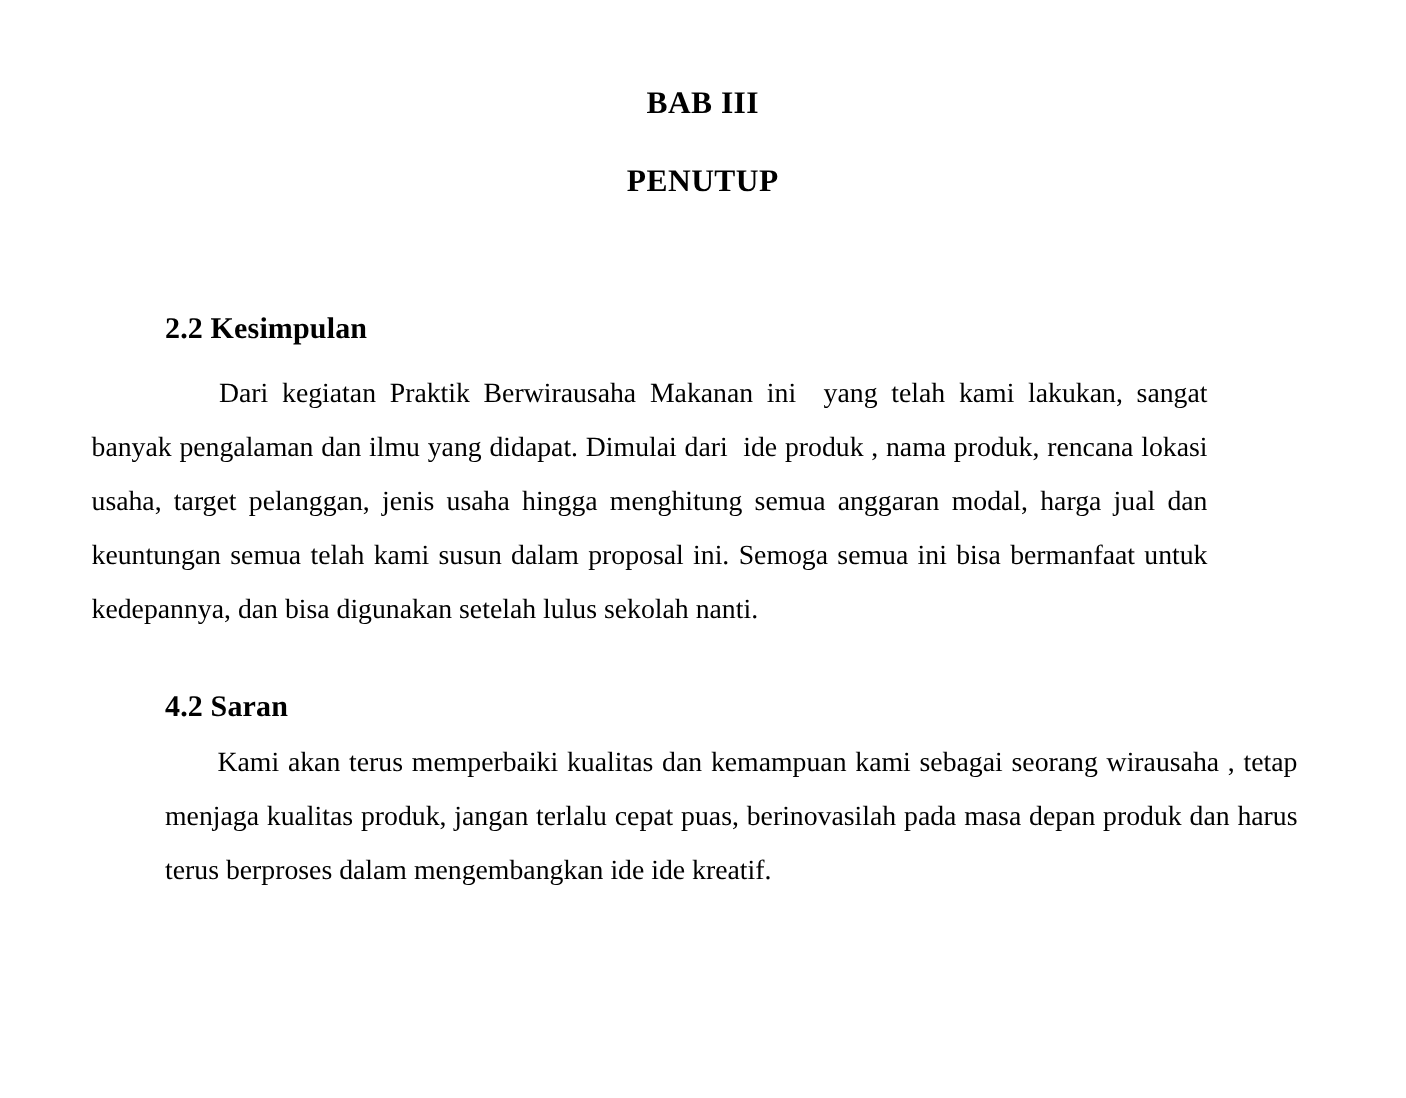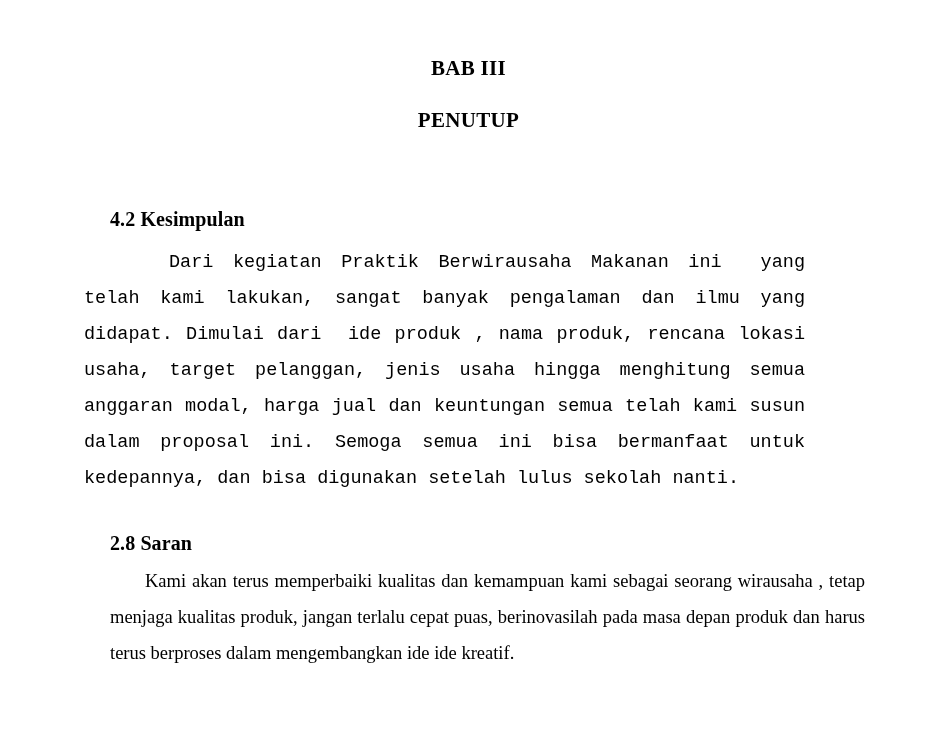--- a/index.html
+++ b/index.html
@@ -56,45 +56,44 @@
   .body-paragraph {
     font-size: 18.5px;
     line-height: 36px;
     text-align: justify;
     text-justify: inter-word;
     margin: 0;
     white-space: pre-wrap;
   }
   .para-kesimpulan {
     padding-top: 16px;
-    margin-left: 84px;
+    margin-left: 61px;
     margin-right: 132px;
     text-indent: 85px;
-    font-family: Liberation Mono, monospace;
   }
   .para-saran {
     padding-top: 10px;
     margin-left: 110px;
     margin-right: 72px;
     text-indent: 35px;
   }
 </style>
 </head>
 <body>
 
 <div class="page">
 
   <div class="chapter-title">
     <div class="chapter-title-line1">BAB III</div>
     <div class="chapter-title-line2">PENUTUP</div>
   </div>
 
   <div class="section">
-    <div class="section-heading heading-kesimpulan">4.2 Kesimpulan</div>
+    <div class="section-heading heading-kesimpulan">2.2 Kesimpulan</div>
     <p class="body-paragraph para-kesimpulan">Dari kegiatan Praktik Berwirausaha Makanan ini  yang telah kami lakukan, sangat banyak pengalaman dan ilmu yang didapat. Dimulai dari  ide produk , nama produk, rencana lokasi usaha, target pelanggan, jenis usaha hingga menghitung semua anggaran modal, harga jual dan keuntungan semua telah kami susun dalam proposal ini. Semoga semua ini bisa bermanfaat untuk kedepannya, dan bisa digunakan setelah lulus sekolah nanti.</p>
   </div>
 
   <div class="section">
-    <div class="section-heading heading-saran">2.8 Saran</div>
+    <div class="section-heading heading-saran">4.2 Saran</div>
     <p class="body-paragraph para-saran">Kami akan terus memperbaiki kualitas dan kemampuan kami sebagai seorang wirausaha , tetap menjaga kualitas produk, jangan terlalu cepat puas, berinovasilah pada masa depan produk dan harus terus berproses dalam mengembangkan ide ide kreatif.</p>
   </div>
 
 </div>
 
 </body></html>

